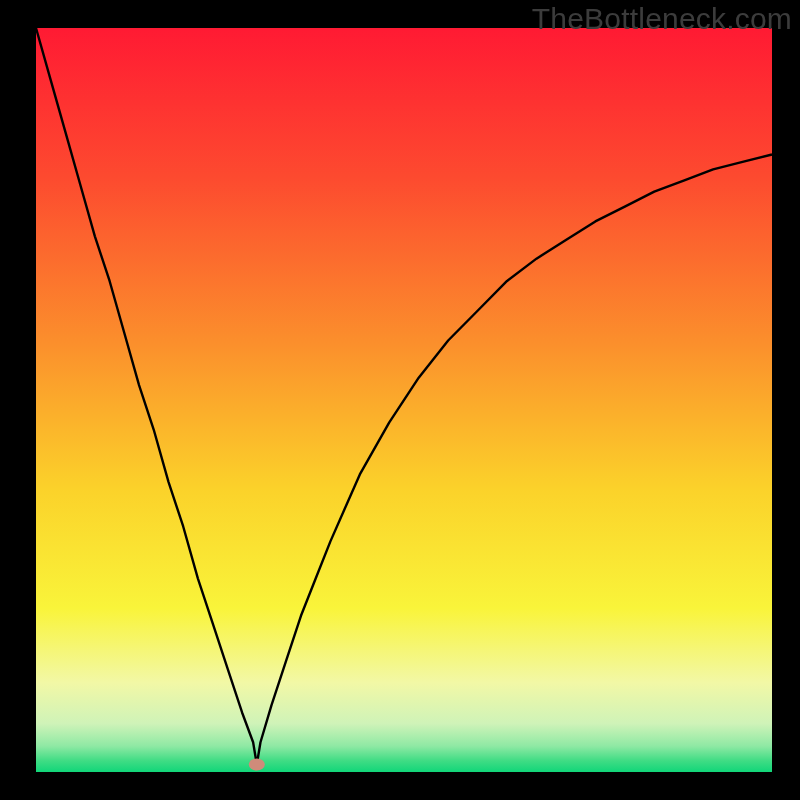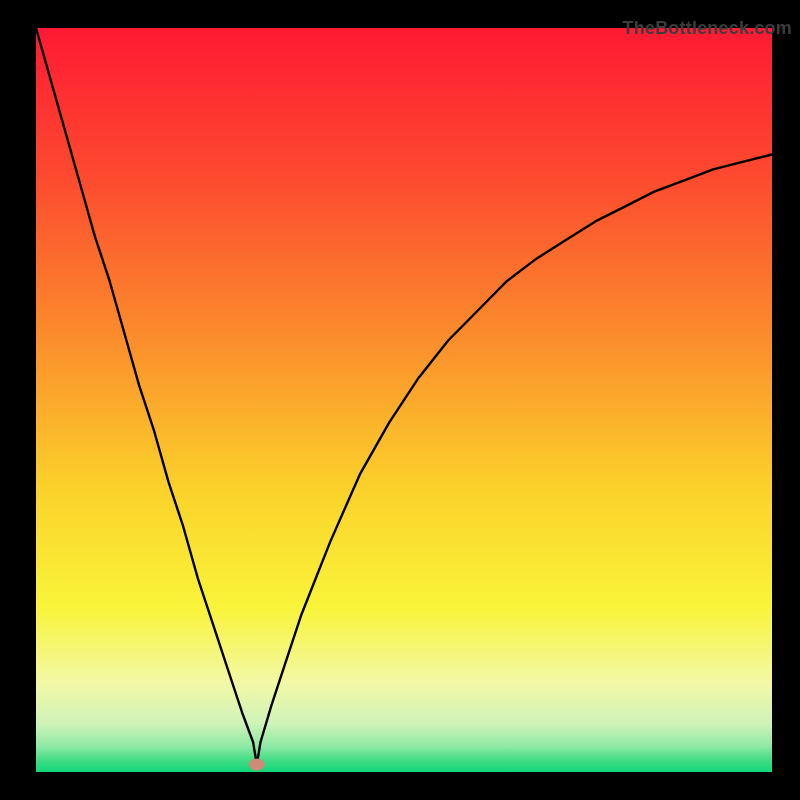--- a/index.html
+++ b/index.html
@@ -16,25 +16,25 @@
     width: 800px;
     height: 800px;
   }
   svg.chart {
     position: absolute;
     top: 0;
     left: 0;
   }
   .attribution {
     position: absolute;
-    top: 18px;
+    top: 2px;
     right: 8px;
     color: #3c3c3c;
-    font-size: 18px;
-    font-weight: 700;
+    font-size: 30px;
+    font-weight: 400;
     letter-spacing: 0.2px;
   }
 </style>
 </head>
 <body>
 
 <div class="canvas-wrap">
   <svg class="chart" width="800" height="800" viewBox="0 0 800 800">
     <defs>
       <linearGradient id="bg-grad" x1="0" y1="0" x2="0" y2="1">

